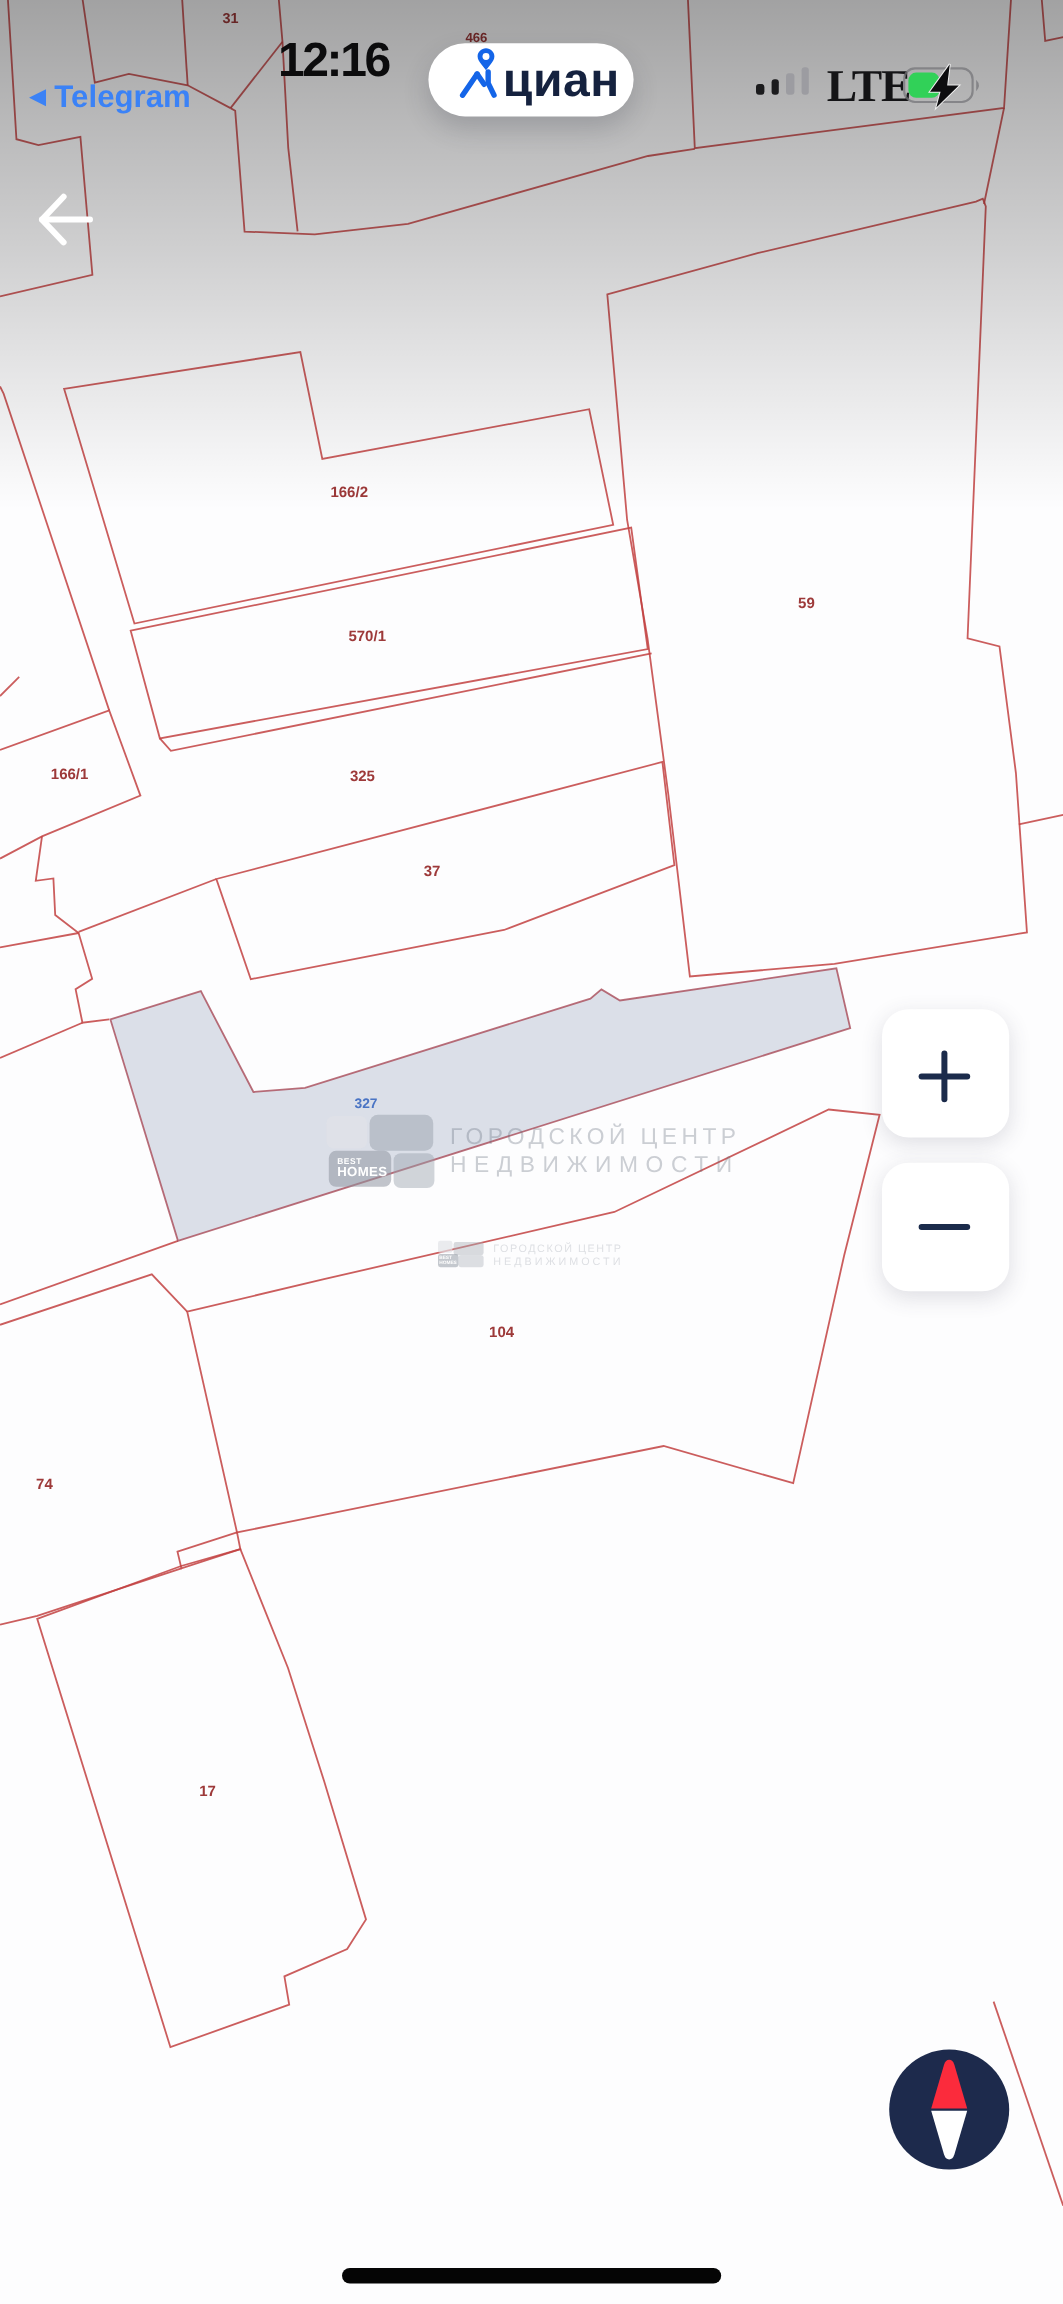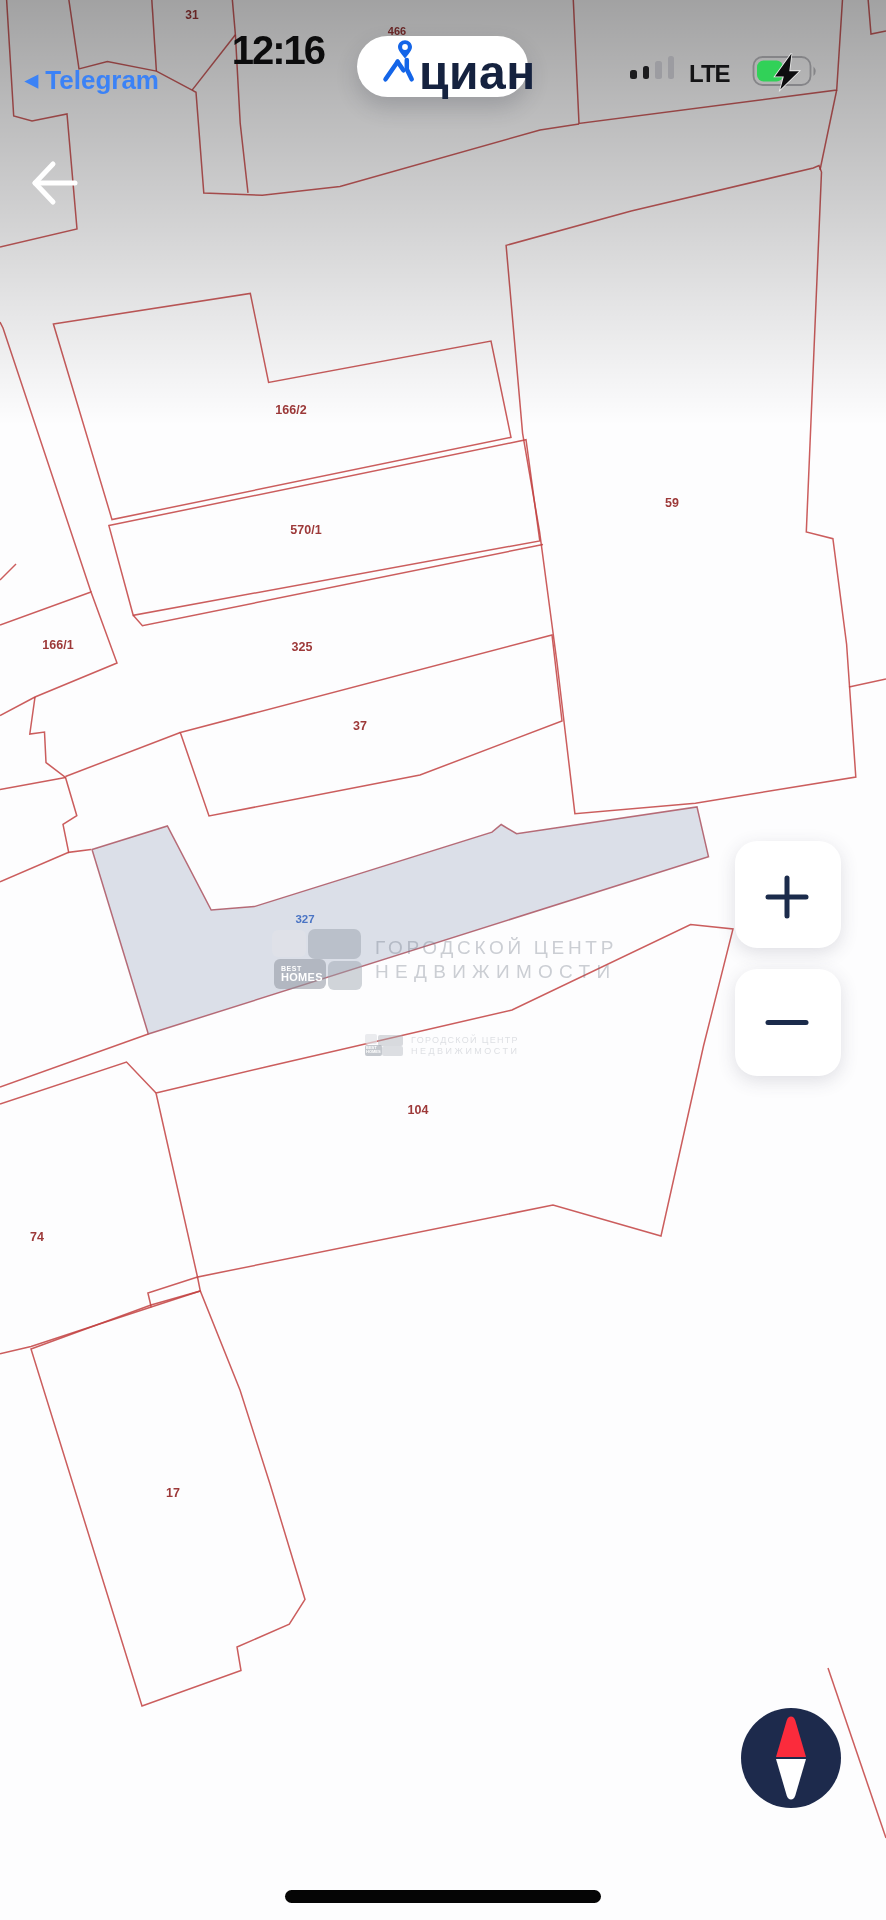--- a/index.html
+++ b/index.html
@@ -134,28 +134,28 @@
   <g transform="translate(-357,-36)">
     <path d="M405 40.2 c-3.9,0 -7,3.1 -7,6.9 c0,2.6 1.7,4.6 3.4,6.9 l3.6,4.6 l3.6,-4.6 c1.7,-2.3 3.4,-4.3 3.4,-6.9 c0,-3.8 -3.1,-6.9 -7,-6.9 z" fill="#1465e8"></path>
     <circle cx="405" cy="47" r="2.9" fill="#fff"></circle>
     <g stroke="#1465e8" stroke-width="4.5" stroke-linecap="round" stroke-linejoin="round" fill="none">
       <polyline points="385.5,79.3 397.6,61.7"></polyline>
       <polyline points="397.6,61.7 403.4,70.3"></polyline>
       <polyline points="406.8,60 406.8,69.3 411.7,79.3"></polyline>
     </g>
   </g>
 </svg>
-<div class="abs" style="left:419px;top:45px;font-size:48px;font-weight:bold;color:#15223f;letter-spacing:0.5px;">циан</div>
+<div class="abs" style="left:419px;top:45px;font-size:40px;font-weight:bold;color:#15223f;letter-spacing:0.5px;">циан</div>
 
 <div class="abs" style="left:630px;top:70px;width:6.5px;height:8.5px;border-radius:2.5px;background:#1b1b1d;"></div>
 <div class="abs" style="left:642.5px;top:65.5px;width:6.5px;height:13px;border-radius:2.5px;background:#1b1b1d;"></div>
 <div class="abs" style="left:655px;top:60.5px;width:6.5px;height:18px;border-radius:2.5px;background:#9c9ca1;"></div>
 <div class="abs" style="left:667.5px;top:55.5px;width:6.5px;height:23px;border-radius:2.5px;background:#9c9ca1;"></div>
 
-<div class="abs" style="left:689px;top:60px;font-size:24px;font-weight:bold;color:#141416;letter-spacing:-1px;">LTE</div>
+<div class="abs" style="left:689px;top:50px;font-size:38px;font-weight:bold;color:#141416;letter-spacing:-1px;font-family:Liberation Serif, serif;">LTE</div>
 
 <svg class="abs" style="left:750px;top:50px;" width="70" height="44" viewBox="0 0 70 44">
   <rect x="3.5" y="7" width="57" height="28" rx="9" fill="none" stroke="#76767a" stroke-width="1.8" stroke-opacity="0.75"></rect>
   <rect x="7" y="10.5" width="26" height="21" rx="6.5" fill="#31d158"></rect>
   <path d="M63.5 16.5 q4.5 4.8 0 9.6 z" fill="#76767a" fill-opacity="0.75"></path>
   <path d="M41.5 3.5 L25 26.5 L33.8 26.5 L30.3 39.5 L49 21.2 L39.3 21.2 Z" fill="#0d0d0f" stroke="#ededed" stroke-width="1.7" paint-order="stroke"></path>
 </svg>
 
 <svg class="abs" style="left:25px;top:155px;" width="70" height="60" viewBox="0 0 70 60">
   <g stroke="#fff" stroke-width="5" stroke-linecap="round" stroke-linejoin="round" fill="none">

